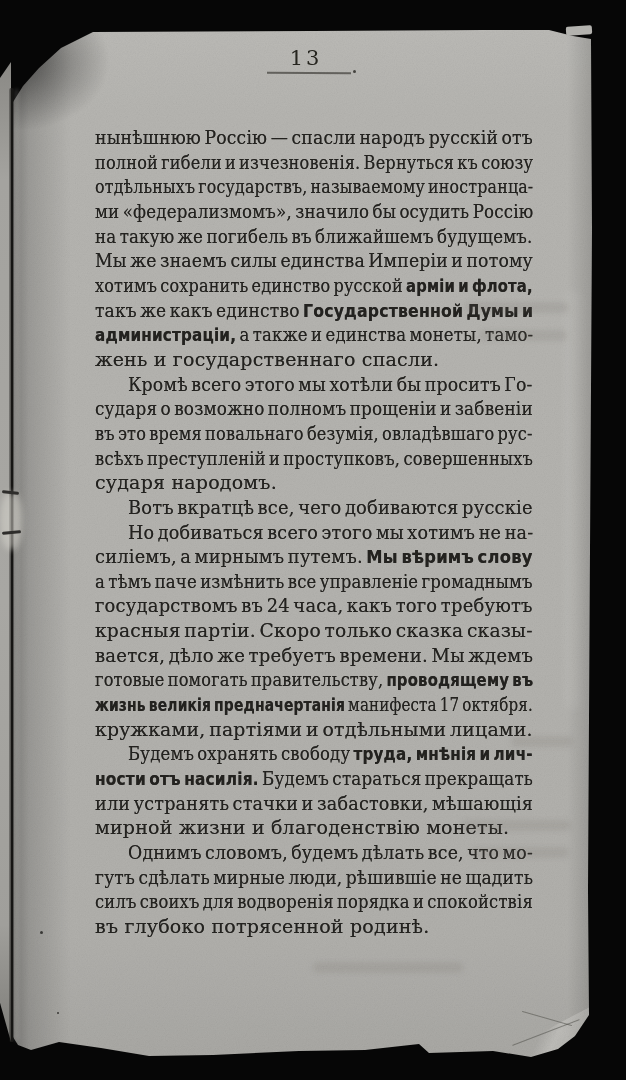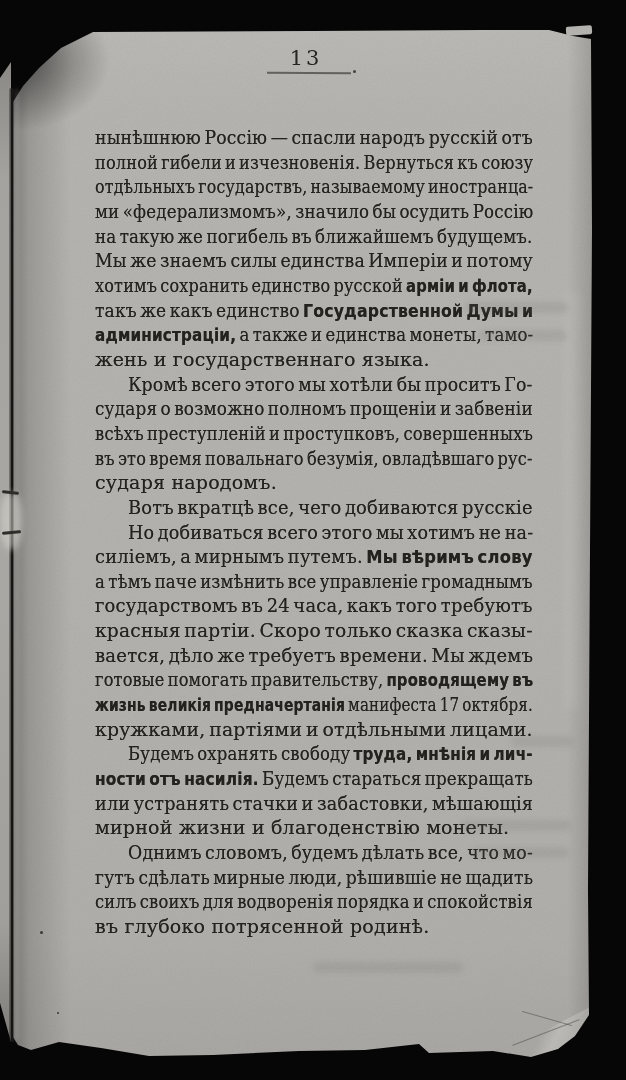--- a/index.html
+++ b/index.html
@@ -141,25 +141,25 @@
     <div class="textblock">
         <div class="line"><span class="lt" style="word-spacing: -2.5px; transform: scaleX(0.9068);"><span>нынѣшнюю Россію — спасли народъ русскій отъ</span></span></div>
         <div class="line"><span class="lt" style="word-spacing: -2.5px; transform: scaleX(0.8505);"><span>полной гибели и изчезновенія. Вернуться къ союзу</span></span></div>
         <div class="line"><span class="lt" style="word-spacing: -2.5px; transform: scaleX(0.8343);"><span>отдѣльныхъ государствъ, называемому иностранца-</span></span></div>
         <div class="line"><span class="lt" style="word-spacing: -2.5px; transform: scaleX(0.876);"><span>ми «федерализмомъ», значило бы осудить Россію</span></span></div>
         <div class="line"><span class="lt" style="word-spacing: -2.5px; transform: scaleX(0.876);"><span>на такую же погибель въ ближайшемъ будущемъ.</span></span></div>
         <div class="line"><span class="lt" style="word-spacing: -2.5px; transform: scaleX(0.9087);"><span>Мы же знаемъ силы единства Имперіи и потому</span></span></div>
         <div class="line"><span class="lt" style="word-spacing: -2.5px; transform: scaleX(0.8456);"><span>хотимъ сохранить единство русской </span><span class="b">арміи и флота,</span></span></div>
         <div class="line"><span class="lt" style="word-spacing: -2.5px; transform: scaleX(0.8975);"><span>такъ же какъ единство </span><span class="b">Государственной Думы и</span></span></div>
         <div class="line"><span class="lt" style="word-spacing: -2.5px; transform: scaleX(0.869);"><span class="b">администраціи,</span><span> а также и единства монеты, тамо-</span></span></div>
-        <div class="line last"><span class="lt"><span>жень и государственнаго языка.</span></span></div>
+        <div class="line last"><span class="lt"><span>жень и государственнаго спасли.</span></span></div>
         <div class="line indent"><span class="lt" style="word-spacing: -2.5px; transform: scaleX(0.9122);"><span>Кромѣ всего этого мы хотѣли бы проситъ Го-</span></span></div>
         <div class="line"><span class="lt" style="word-spacing: -2.5px; transform: scaleX(0.8866);"><span>сударя о возможно полномъ прощеніи и забвеніи</span></span></div>
+        <div class="line"><span class="lt" style="word-spacing: -2.5px; transform: scaleX(0.8505);"><span>въ это время повальнаго безумія, овладѣвшаго рус-</span></span></div>
         <div class="line"><span class="lt" style="word-spacing: -2.5px; transform: scaleX(0.8605);"><span>всѣхъ преступленій и проступковъ, совершенныхъ</span></span></div>
-        <div class="line"><span class="lt" style="word-spacing: -2.5px; transform: scaleX(0.8505);"><span>въ это время повальнаго безумія, овладѣвшаго рус-</span></span></div>
         <div class="line last"><span class="lt"><span>сударя народомъ.</span></span></div>
         <div class="line indent"><span class="lt" style="word-spacing: -2.5px; transform: scaleX(0.9397);"><span>Вотъ вкратцѣ все, чего добиваются русскіе</span></span></div>
         <div class="line indent"><span class="lt" style="word-spacing: -2.5px; transform: scaleX(0.9247);"><span>Но добиваться всего этого мы хотимъ не на-</span></span></div>
         <div class="line"><span class="lt" style="word-spacing: -2.5px; transform: scaleX(0.9379);"><span>силіемъ, а мирнымъ путемъ. </span><span class="b">Мы вѣримъ слову</span></span></div>
         <div class="line"><span class="lt" style="word-spacing: -2.5px; transform: scaleX(0.869);"><span>а тѣмъ паче измѣнить все управленіе громаднымъ</span></span></div>
         <div class="line"><span class="lt" style="word-spacing: -2.5px; transform: scaleX(0.944);"><span>государствомъ въ 24 часа, какъ того требуютъ</span></span></div>
         <div class="line"><span class="lt" style="word-spacing: -2.5px; transform: scaleX(0.9821);"><span>красныя партіи. Скоро только сказка сказы-</span></span></div>
         <div class="line"><span class="lt" style="word-spacing: -2.5px; transform: scaleX(0.9501);"><span>вается, дѣло же требуетъ времени. Мы ждемъ</span></span></div>
         <div class="line"><span class="lt" style="word-spacing: -2.5px; transform: scaleX(0.8505);"><span>готовые помогать правительству, </span><span class="b">проводящему въ</span></span></div>
         <div class="line last"><span class="lt" style="word-spacing: -2.5px; transform: scaleX(0.7935);"><span class="b">жизнь великія предначертанія</span><span> манифеста 17 октября.</span></span></div>

